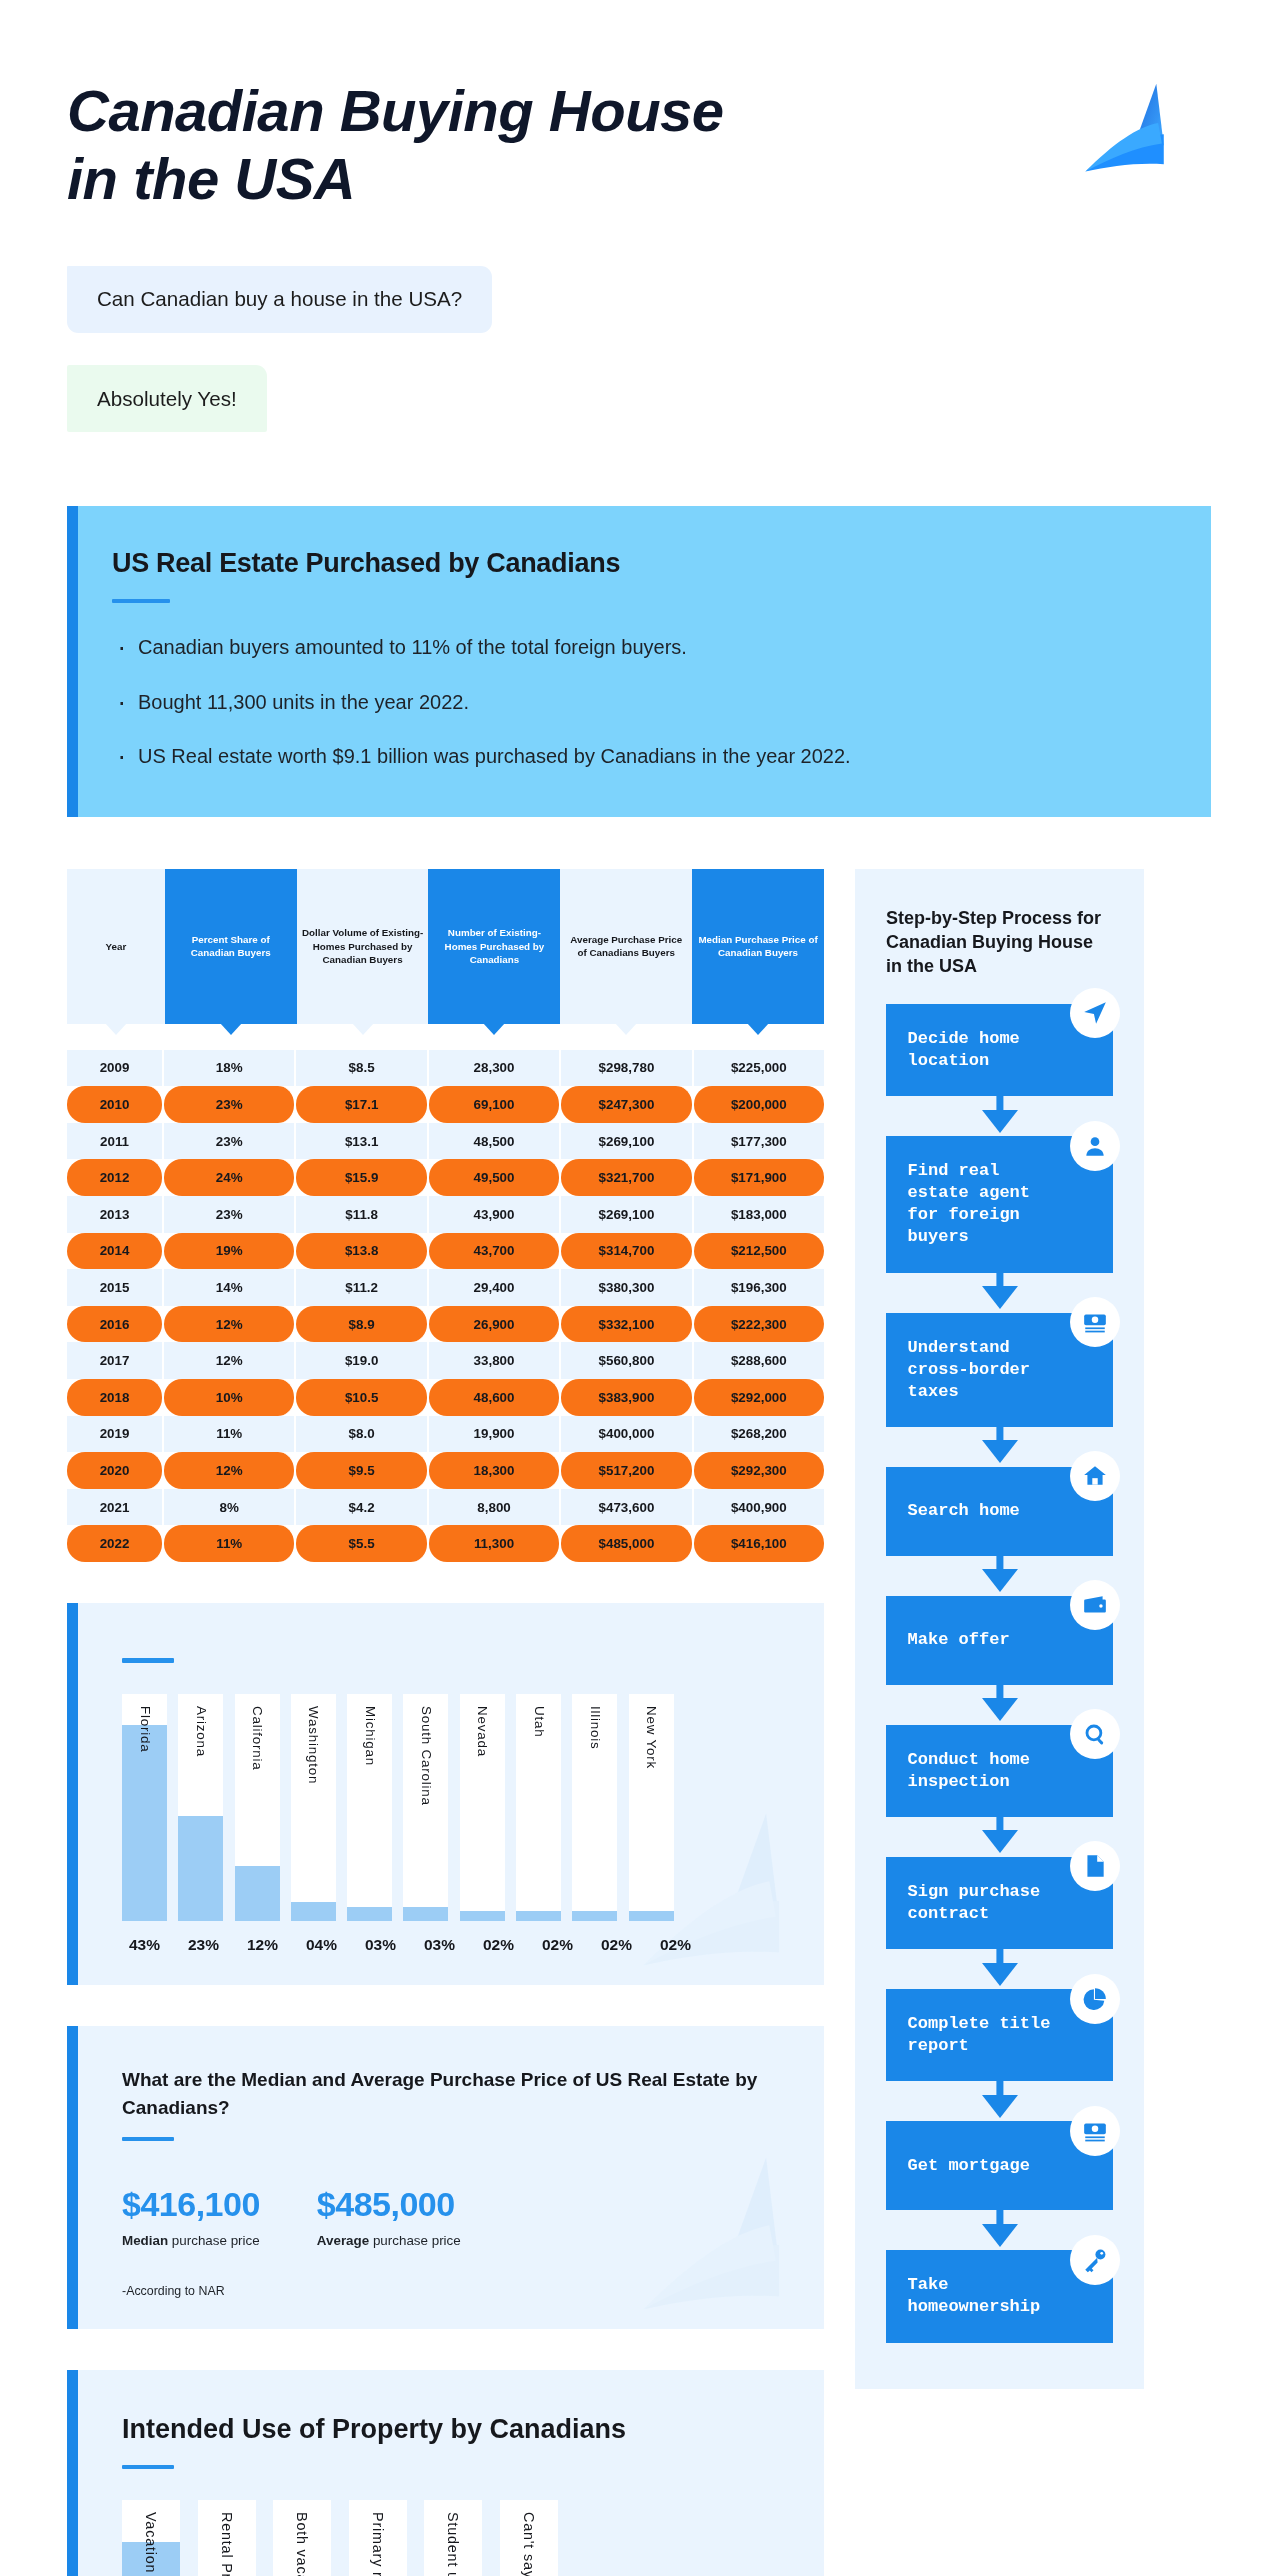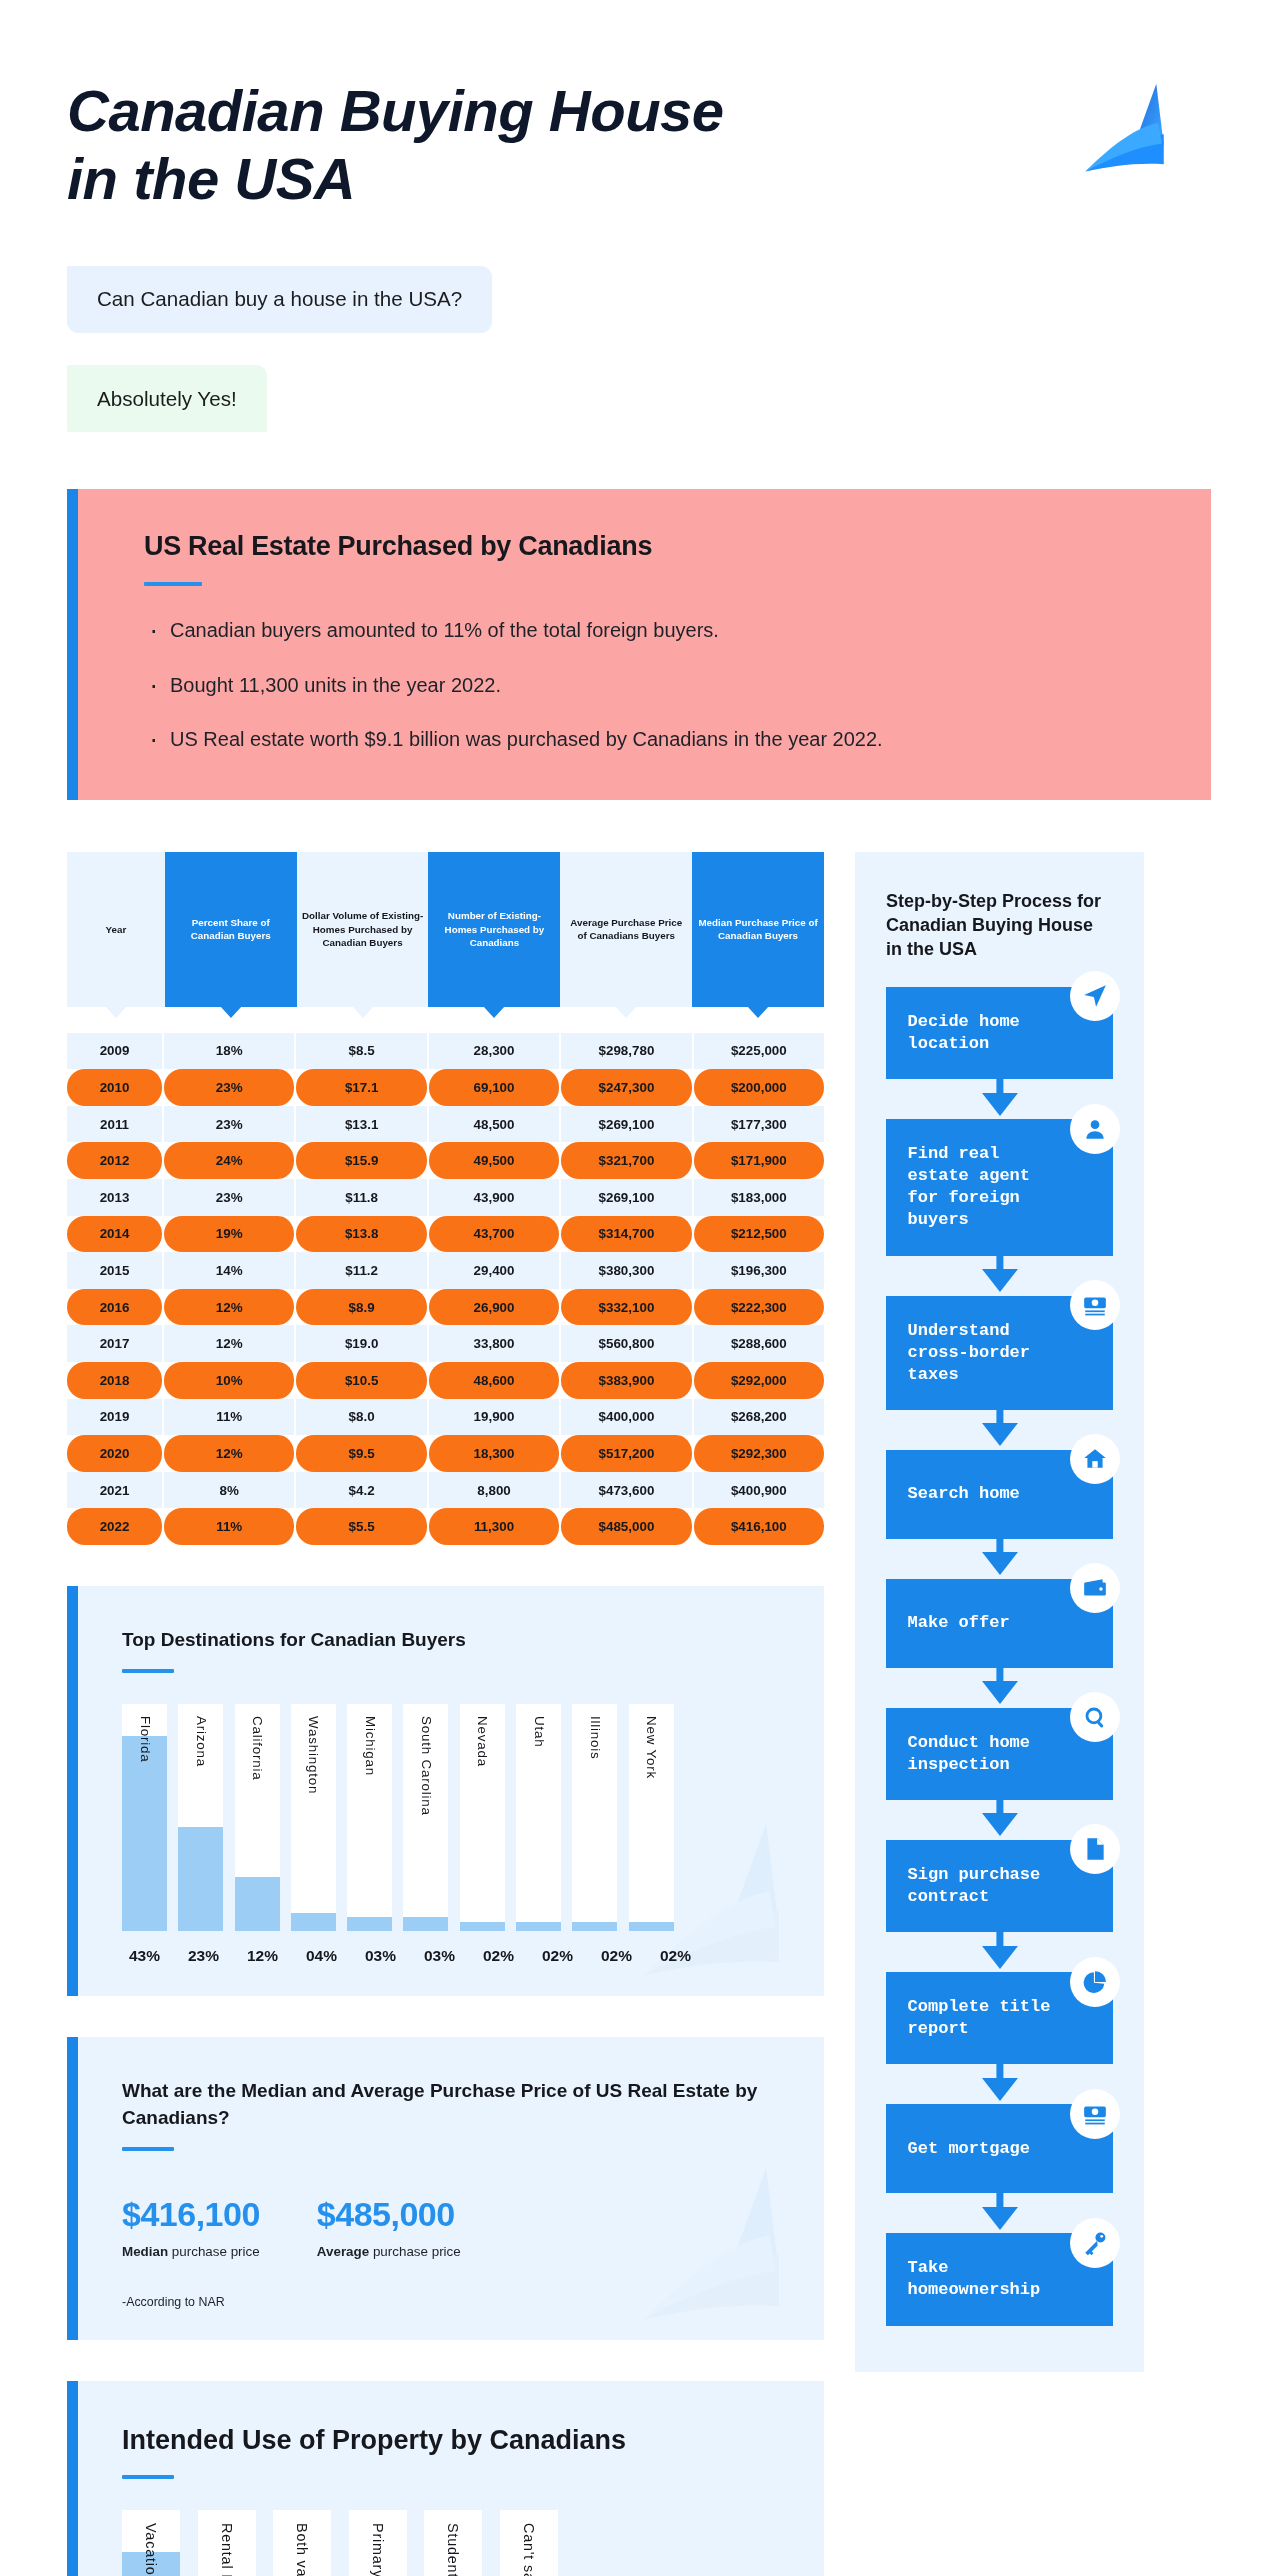--- a/index.html
+++ b/index.html
@@ -37,24 +37,24 @@
     padding: 21.6px 30px;
     border-radius: 9.3px;
     border-top-left-radius: 2.1px;
   }
   .bubble-q { background: #e8f2fe; border-radius: 11.3px 11.3px 11.3px 11.3px; border-top-left-radius: 1px; }
   .bubble-a { background: #eafaee; border-radius: 2.1px 11.3px 2.1px 2.1px; }
   .bubble-row { margin-bottom: 32px; }
 
   
   .callout {
-    margin: 57px 67px 0 67px;
-    background: #fca5a5;
+    margin: 74px 67px 0 67px;
+    background: #7dd3fc;
     border-left: 11.3px solid #1a87e8;
-    padding: 42px 46px 46px 66px;
+    padding: 42px 46px 46px 34px;
     position: relative;
   }
   .callout h2 {
     font-size: 27px;
     font-weight: bold;
     color: #16181d;
     letter-spacing: -0.3px;
   }
   .rule {
     width: 58px; height: 4.6px; background: #2691ec;
@@ -418,21 +418,20 @@
         </div>
     </div>
 
     <div class="card chart-dest">
       <svg class="watermark" viewBox="0 0 120 105">
         <path d="M78 2 L86 68 L60 52 Z" fill="#d6e9fb"></path>
         <path d="M2 96 C30 72 56 58 86 56 L86 88 C58 86 28 90 2 96 Z" fill="#ddeefc"></path>
         <path d="M2 96 C32 66 58 48 80 44 L84 66 C56 70 28 82 2 96 Z" fill="#e3f1fd"></path>
       </svg>
       <div class="card-inner">
-        <h3>Top Destinations for Canadian Buyers</h3>
         <div class="rule-sm"></div>
         <div class="bars" id="dest-bars">
             <div class="bar-col">
               <div class="bar-track">
                 <div class="bar-fill" style="height: 86%;"></div>
                 <div class="bar-label">Florida</div>
               </div>
             </div>
             <div class="bar-col">
               <div class="bar-track">

